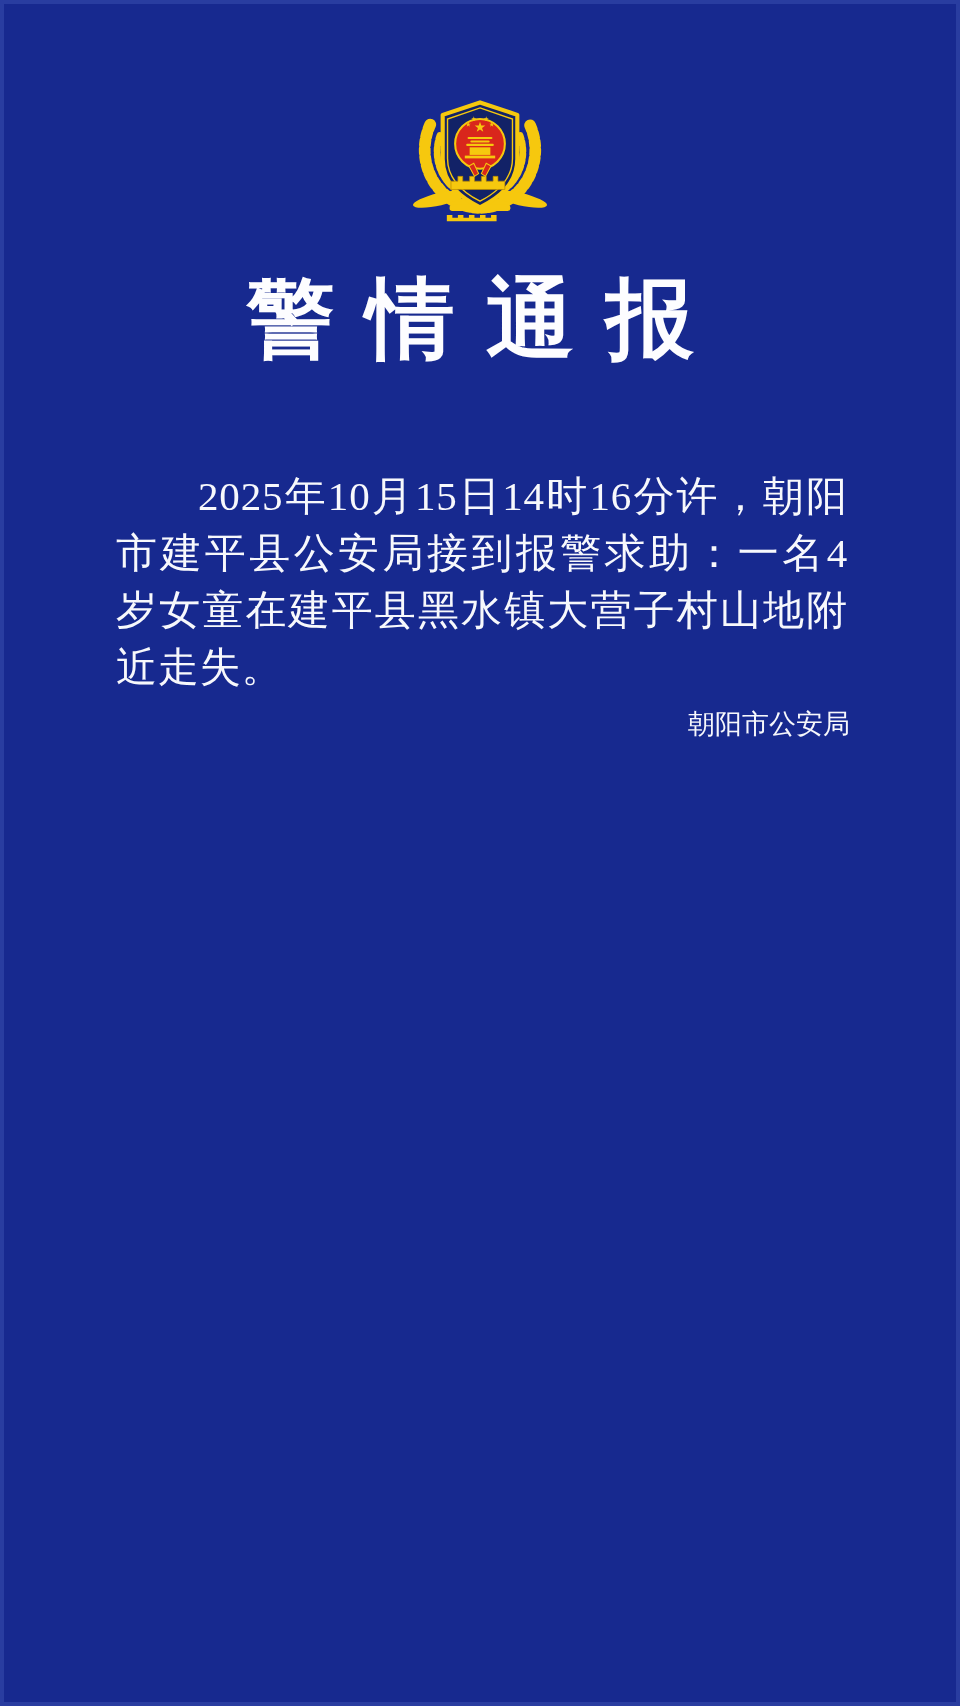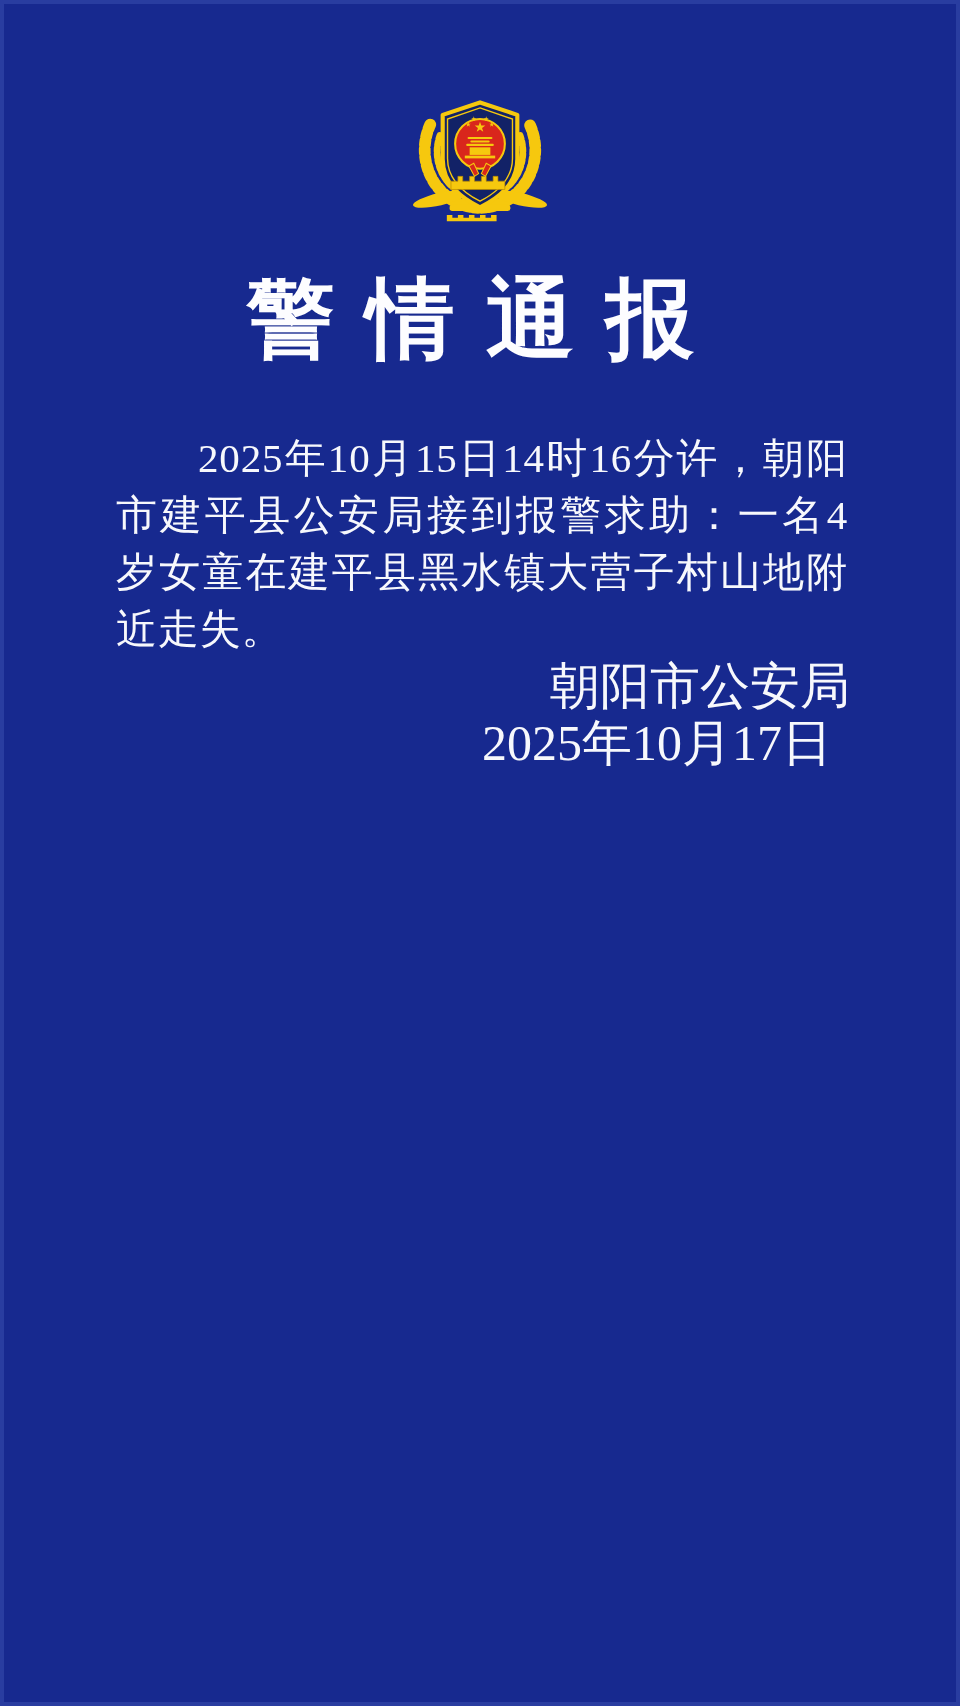--- a/index.html
+++ b/index.html
@@ -33,34 +33,34 @@
     margin-top: 44px;
     text-align: center;
     font-size: 88px;
     line-height: 92px;
     font-weight: bold;
     letter-spacing: 0.36em;
     color: #fdfdff;
     padding-left: 12px;
   }
   .body-text {
-    margin-top: 64px;
+    margin-top: 102px;
     padding: 0 112px 0 116px;
     font-size: 41px;
     line-height: 57px;
     letter-spacing: 0.02em;
     text-align: justify;
   }
   .body-text p {
     margin: 0;
     text-indent: 2em;
   }
   .sign-block {
     padding: 0 110px 0 116px;
-    font-size: 50px;
+    font-size: 27px;
     line-height: 57px;
     text-align: right;
   }
   .sign-block .date {
     padding-right: 18px;
   }
 </style>
 </head>
 <body>
 
@@ -108,16 +108,15 @@
   </div>
 
   <div class="title">警情通报</div>
 
   <div class="body-text">
     <p>2025年10月15日14时16分许，朝阳市建平县公安局接到报警求助：一名4岁女童在建平县黑水镇大营子村山地附近走失。</p>
   </div>
 
   <div class="sign-block">
     <div>朝阳市公安局</div>
-    <div class="date">2025年10月17日</div>
   </div>
 
 </div>
 
 </body></html>

